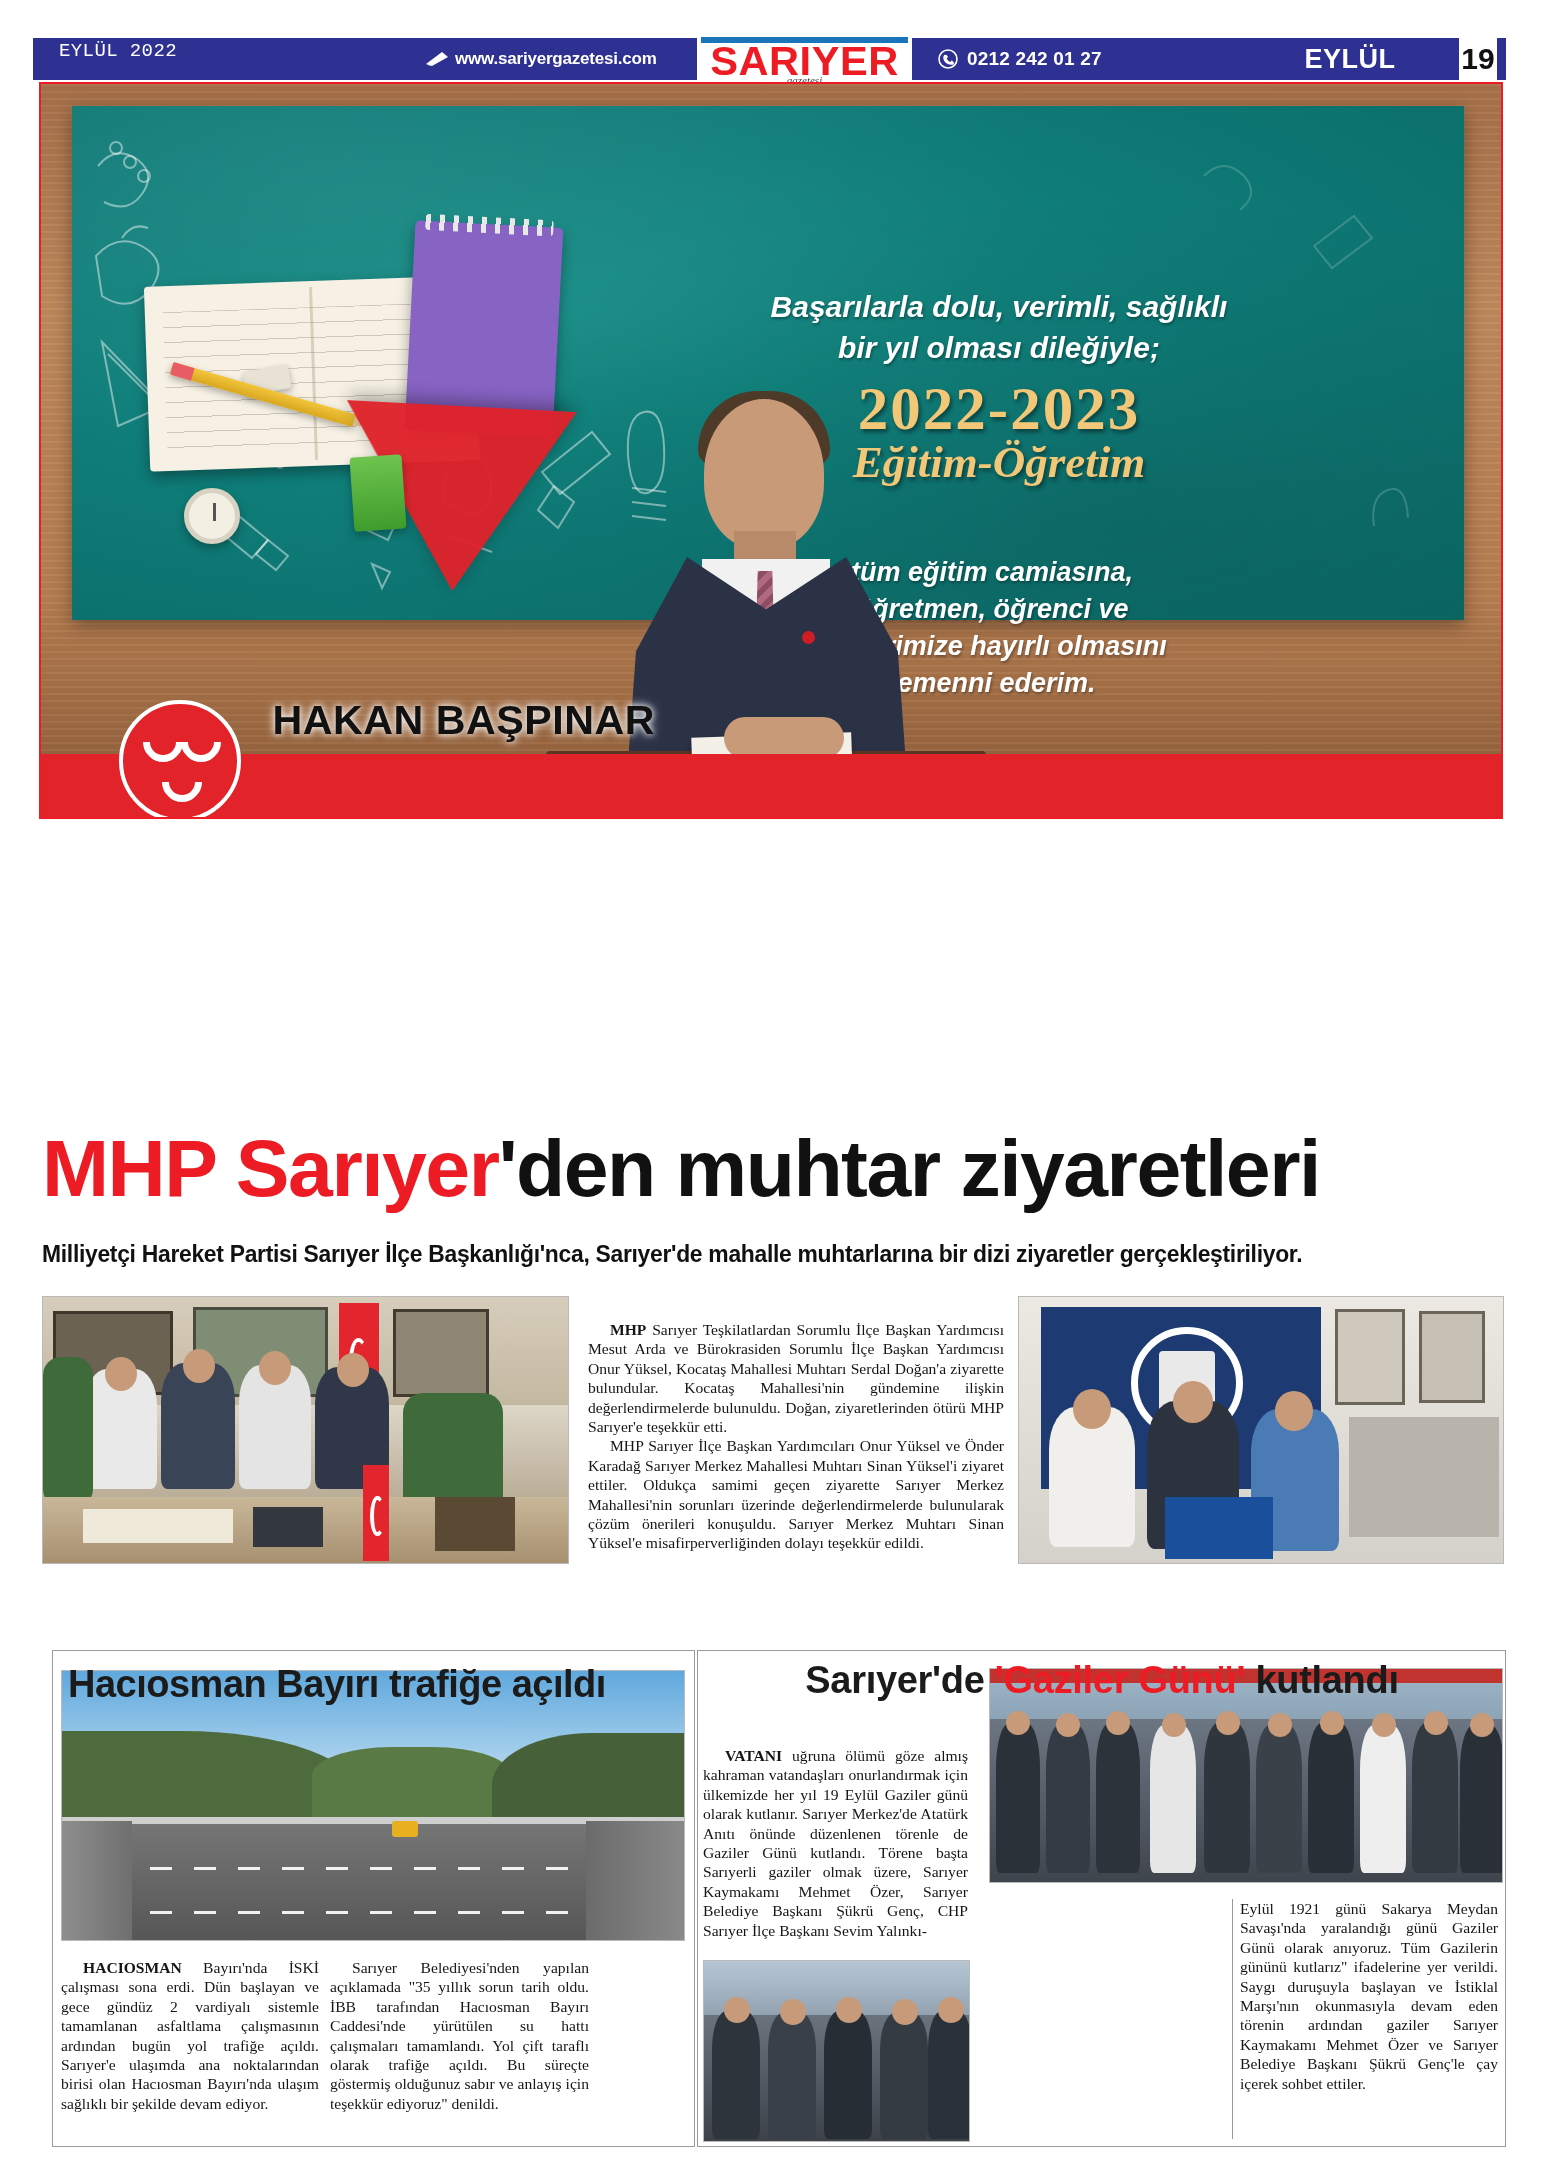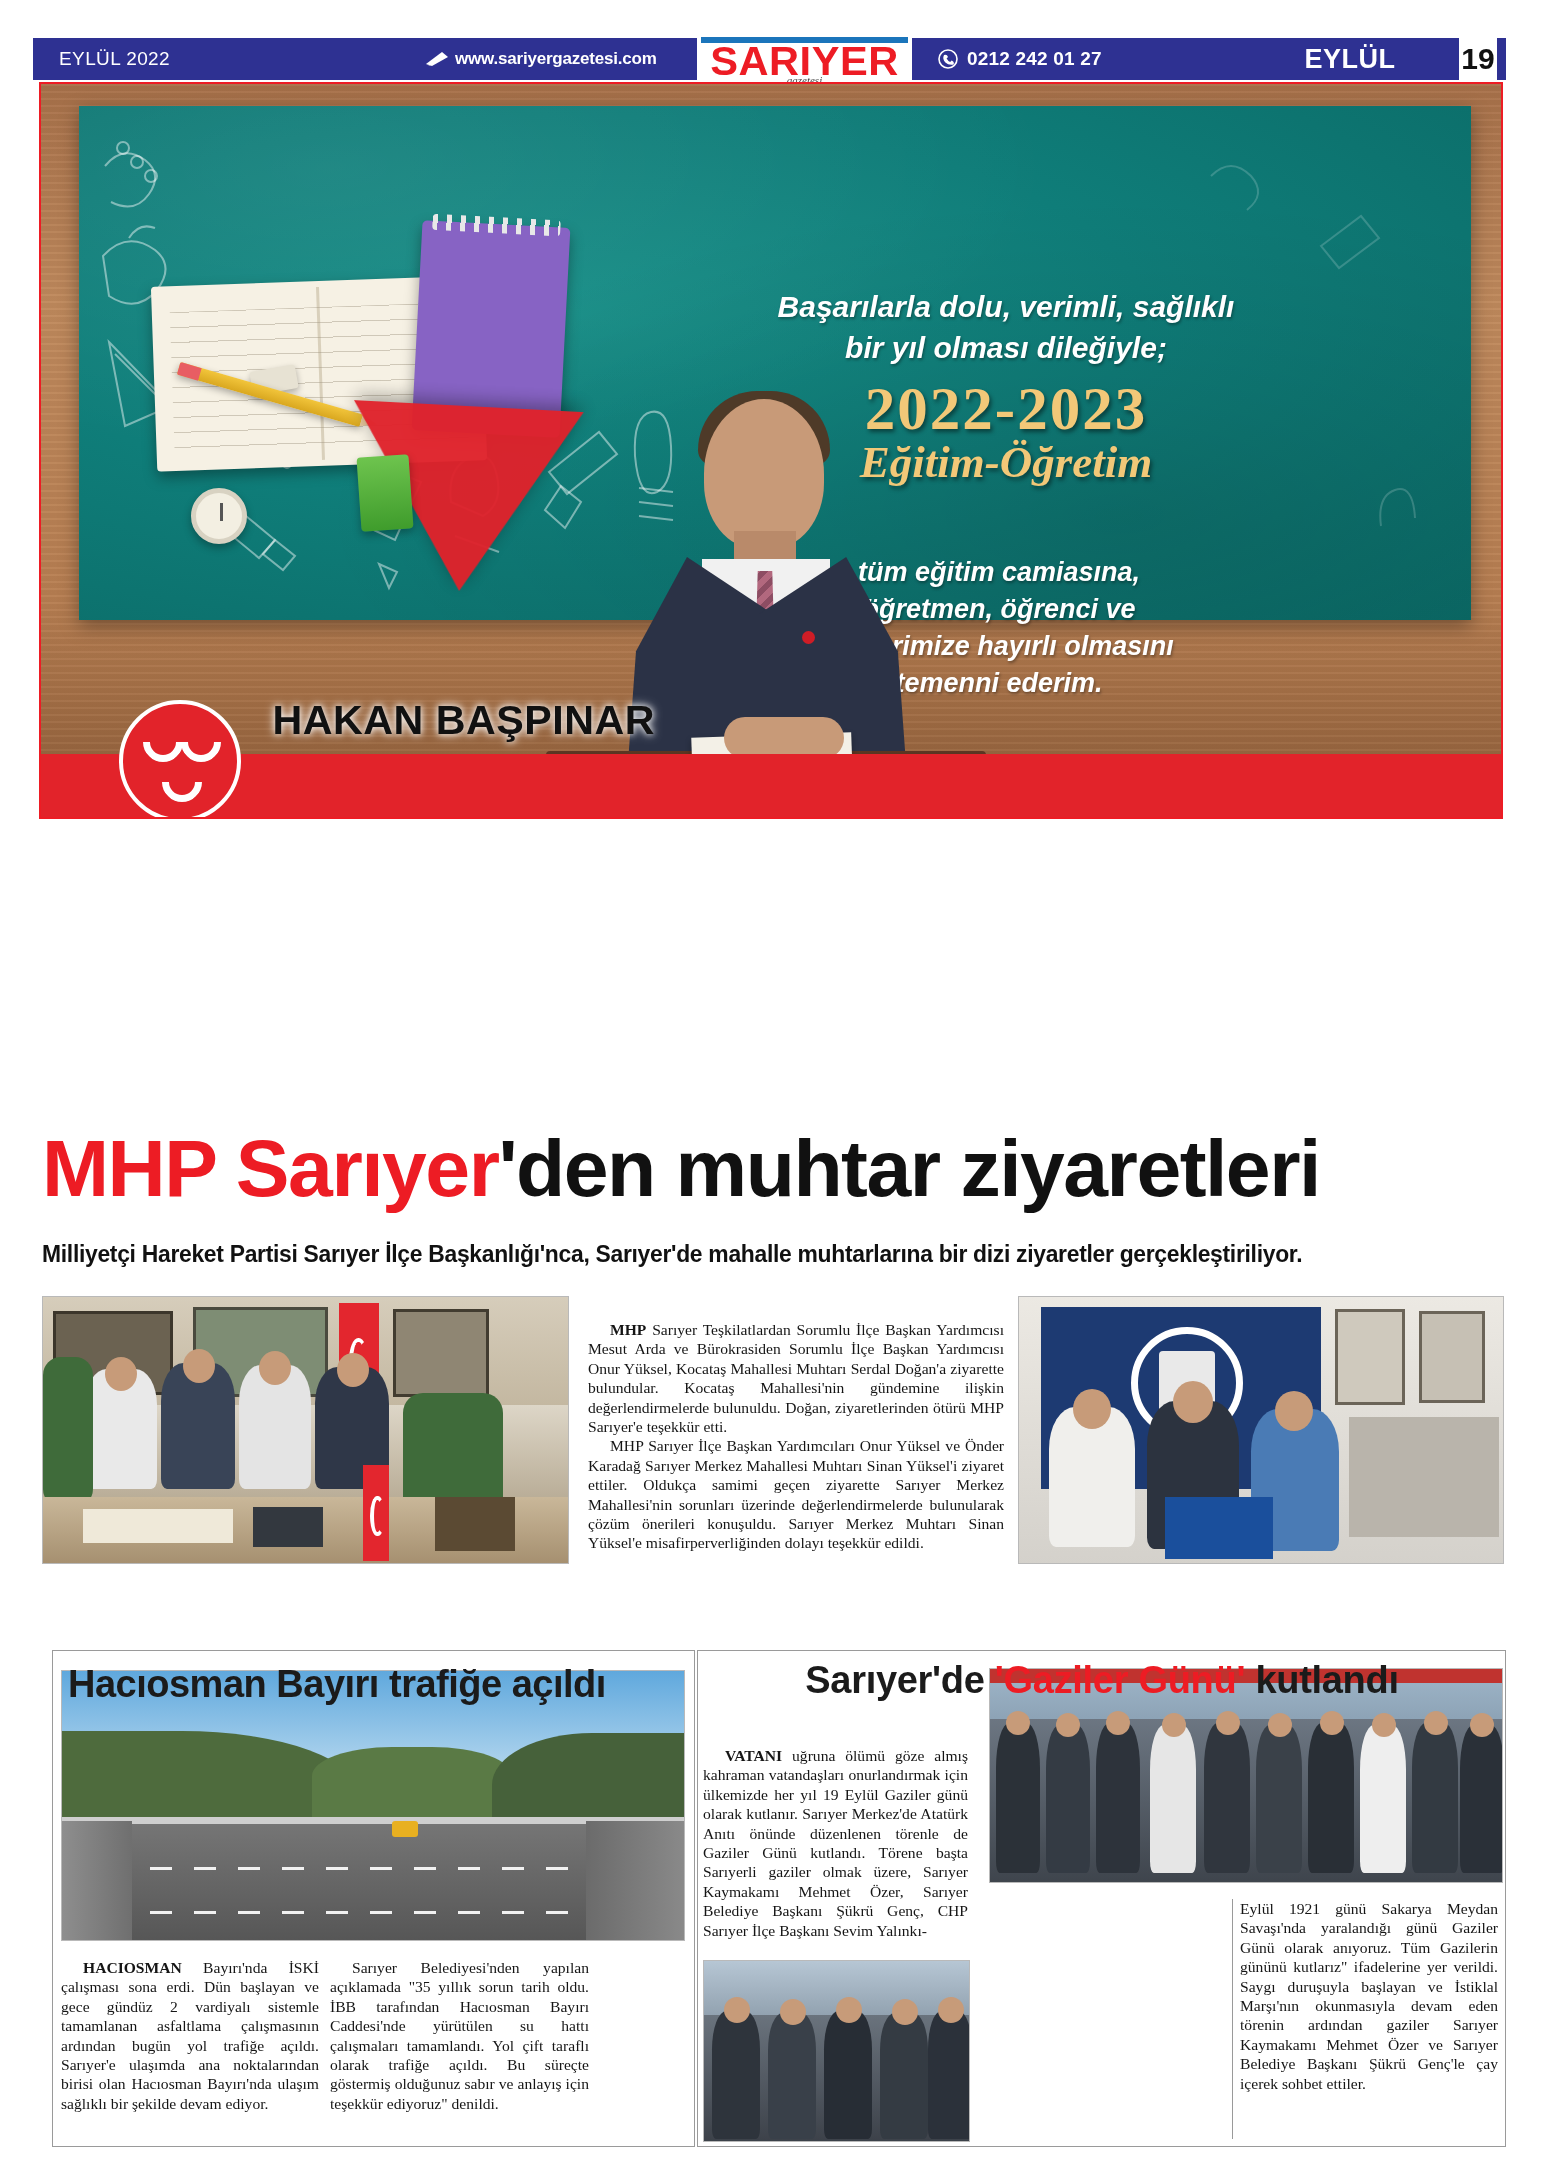--- a/index.html
+++ b/index.html
@@ -15,22 +15,22 @@
 
   
   .masthead {
     position:absolute; left:0; top:38px; width:1542px; height:42px;
   }
   .mh-bar-left {
     position:absolute; left:33px; top:0; width:664px; height:42px;
     background:#2e3192;
   }
   .mh-date {
-    position:absolute; left:59px; top:10px;
-    font-family:Liberation Sans, sans-serif;
+    position:absolute; left:59px; top:2px;
+    font-family:Liberation Mono, monospace;
     font-size:19px; color:#ffffff; letter-spacing:.4px;
   }
   .mh-web {
     position:absolute; left:455px; top:11px;
     font-family:"Liberation Sans", sans-serif;
     font-size:17px; font-weight:bold; color:#ffffff; letter-spacing:-.2px;
   }
   .mh-web-icon {
     position:absolute; left:424px; top:12px; width:26px; height:18px;
   }
@@ -101,21 +101,20 @@
     position:absolute; inset:0;
     background:repeating-linear-gradient(180deg,
       rgba(255,255,255,.045) 0px, rgba(255,255,255,.045) 2px,
       rgba(0,0,0,.05) 2px, rgba(0,0,0,.05) 7px);
     opacity:.75;
   }
   .board {
     position:absolute; left:31px; top:22px; width:1392px; height:514px;
     background:radial-gradient(ellipse at 35% 40%, #168d86 0%, #0f7d79 45%, #0b6b67 100%);
     box-shadow:0 6px 18px rgba(0,0,0,.35);
-    margin-left:7px;
   }
   .board-texture {
     position:absolute; inset:0;
     background:
       radial-gradient(ellipse at 18% 12%, rgba(255,255,255,.07) 0%, rgba(255,255,255,0) 45%),
       radial-gradient(ellipse at 75% 80%, rgba(0,0,0,.12) 0%, rgba(0,0,0,0) 55%);
   }
 
   
   .book {

